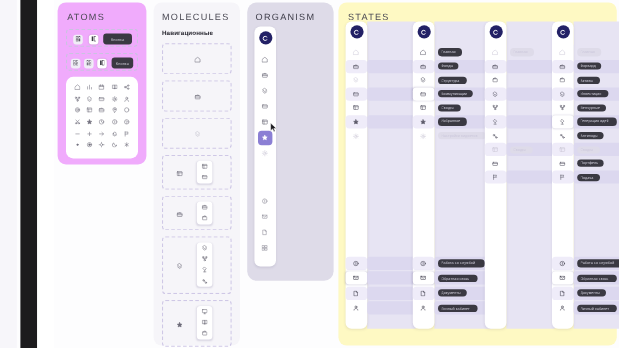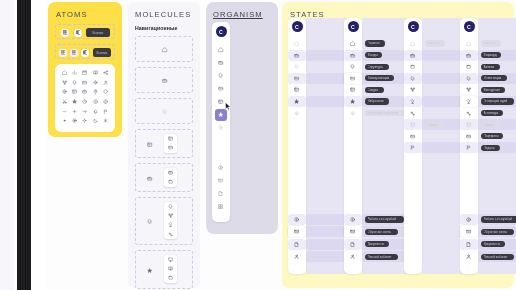--- a/index.html
+++ b/index.html
@@ -20,21 +20,21 @@
   .panel-title {
     position: absolute; font-size: 7.6px; letter-spacing: 1.05px;
     color: #4b4a55; font-weight: 400; white-space: nowrap;
   }
   .sub-title {
     position: absolute; font-size: 5.2px; font-weight: 700; color: #26252e;
     letter-spacing: .1px; white-space: nowrap;
   }
 
   
-  #atoms-panel { left: 48px; top: 2px; width: 74px; height: 135px; background: #fde047; }
+  #atoms-panel { left: 48px; top: 2px; width: 74px; height: 135px; background: #f0abfc; }
   .card { position: absolute; background: #ffffff; border-radius: 6px; }
   .dash { position: absolute; border: .6px dashed #c9c3e0; border-radius: 3px; }
   .seg-btn {
     position: absolute; border-radius: 2.4px; background: #f0eef6;
     display: flex; align-items: center; justify-content: center;
   }
   .seg-btn.on { background: #ffffff; box-shadow: 0 0 1.2px rgba(0,0,0,.25); }
   .pill-dark {
     position: absolute; border-radius: 2.6px; background: #3a3942;
     display: flex; align-items: center; justify-content: center;
@@ -473,21 +473,21 @@
                 <rect x="2.5" y="5" width="11" height="8" rx="1"></rect>
                 <path d="M6 5V3h4v2"></path>
               </svg>
             </div>
           </div>
         </div>
       </div>
   </div>
 
   <div class="panel" id="organism-panel">
-    <div class="panel-title" style="left:7px;top:8px;color:#3f3e4a;text-decoration:underline;">ORGANISM</div>
+    <div class="panel-title" style="left:7px;top:8px;color:#3f3e4a;">ORGANISM</div>
     <div class="org-rail">
       <div class="org-logo" style="top:4px;">
         <svg width="8" height="8" viewBox="0 0 16 16">
           <circle cx="8" cy="8" r="7" fill="#232166"></circle>
           <circle cx="8" cy="8" r="3.4" fill="none" stroke="#ffffff" stroke-width="1.6"></circle>
           <rect x="8" y="6.4" width="5" height="3.2" fill="#232166"></rect>
         </svg>
       </div>
       <div id="organism-items">
           <div class="org-item" style="top: 22px;">

